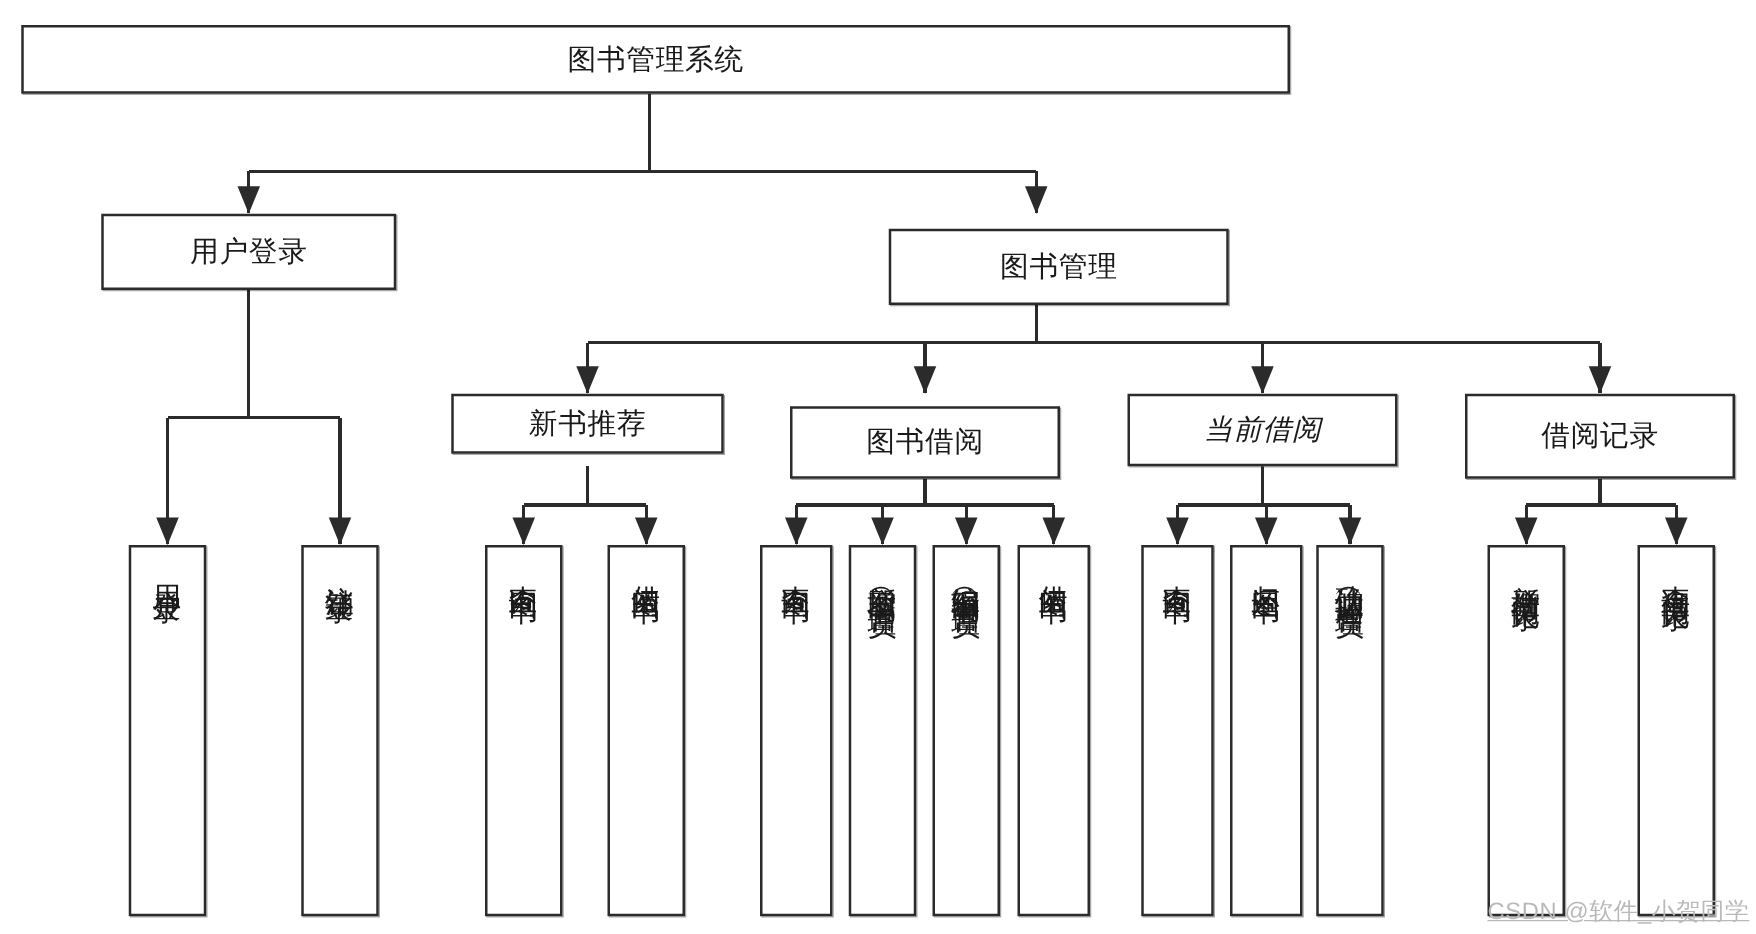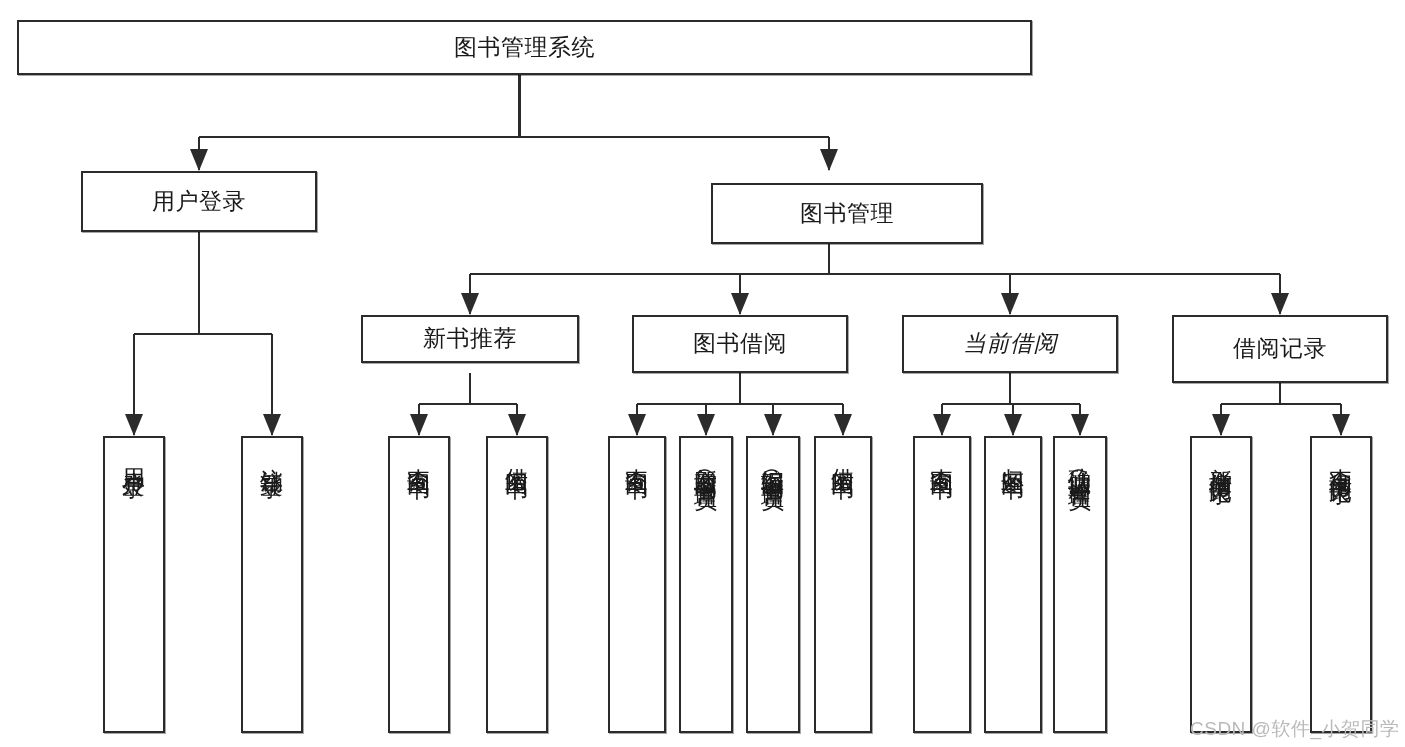--- a/index.html
+++ b/index.html
@@ -132,21 +132,21 @@
       </div>
       <div class="node horizontal" style="left: 81px; top: 171px; width: 236px; height: 61px;">
         <span class="label">用户登录</span>
       </div>
       <div class="node horizontal" style="left: 711px; top: 183px; width: 272px; height: 61px;">
         <span class="label">图书管理</span>
       </div>
       <div class="node horizontal" style="left: 361px; top: 315px; width: 218px; height: 48px; align-items: center;">
         <span class="label">新书推荐</span>
       </div>
-      <div class="node horizontal" style="left: 632px; top: 315px; width: 216px; height: 58px;">
+      <div class="node horizontal" style="left: 632px; top: 325px; width: 216px; height: 58px;">
         <span class="label">图书借阅</span>
       </div>
       <div class="node horizontal" style="left: 902px; top: 315px; width: 216px; height: 58px; font-style: italic;">
         <span class="label">当前借阅</span>
       </div>
       <div class="node horizontal" style="left: 1172px; top: 315px; width: 216px; height: 68px;">
         <span class="label">借阅记录</span>
       </div>
       <div class="node vertical" style="left: 103px; top: 436px; width: 62px; height: 297px;">
         <span class="label">用户登录</span>
@@ -181,14 +181,14 @@
       <div class="node vertical" style="left: 1053px; top: 436px; width: 54px; height: 297px;">
         <span class="label">确认归还（管理员）</span>
       </div>
       <div class="node vertical" style="left: 1190px; top: 436px; width: 62px; height: 297px;">
         <span class="label">新增借阅记录</span>
       </div>
       <div class="node vertical" style="left: 1310px; top: 436px; width: 62px; height: 297px;">
         <span class="label">查询借阅记录</span>
       </div>
     </div>
-  <div class="watermark" style="left:1190px; top:716px;">CSDN @软件_小贺同学</div>
+  <div class="watermark" style="left:1190px; top:716px;text-decoration:underline;">CSDN @软件_小贺同学</div>
 </div>
 
 </body></html>

